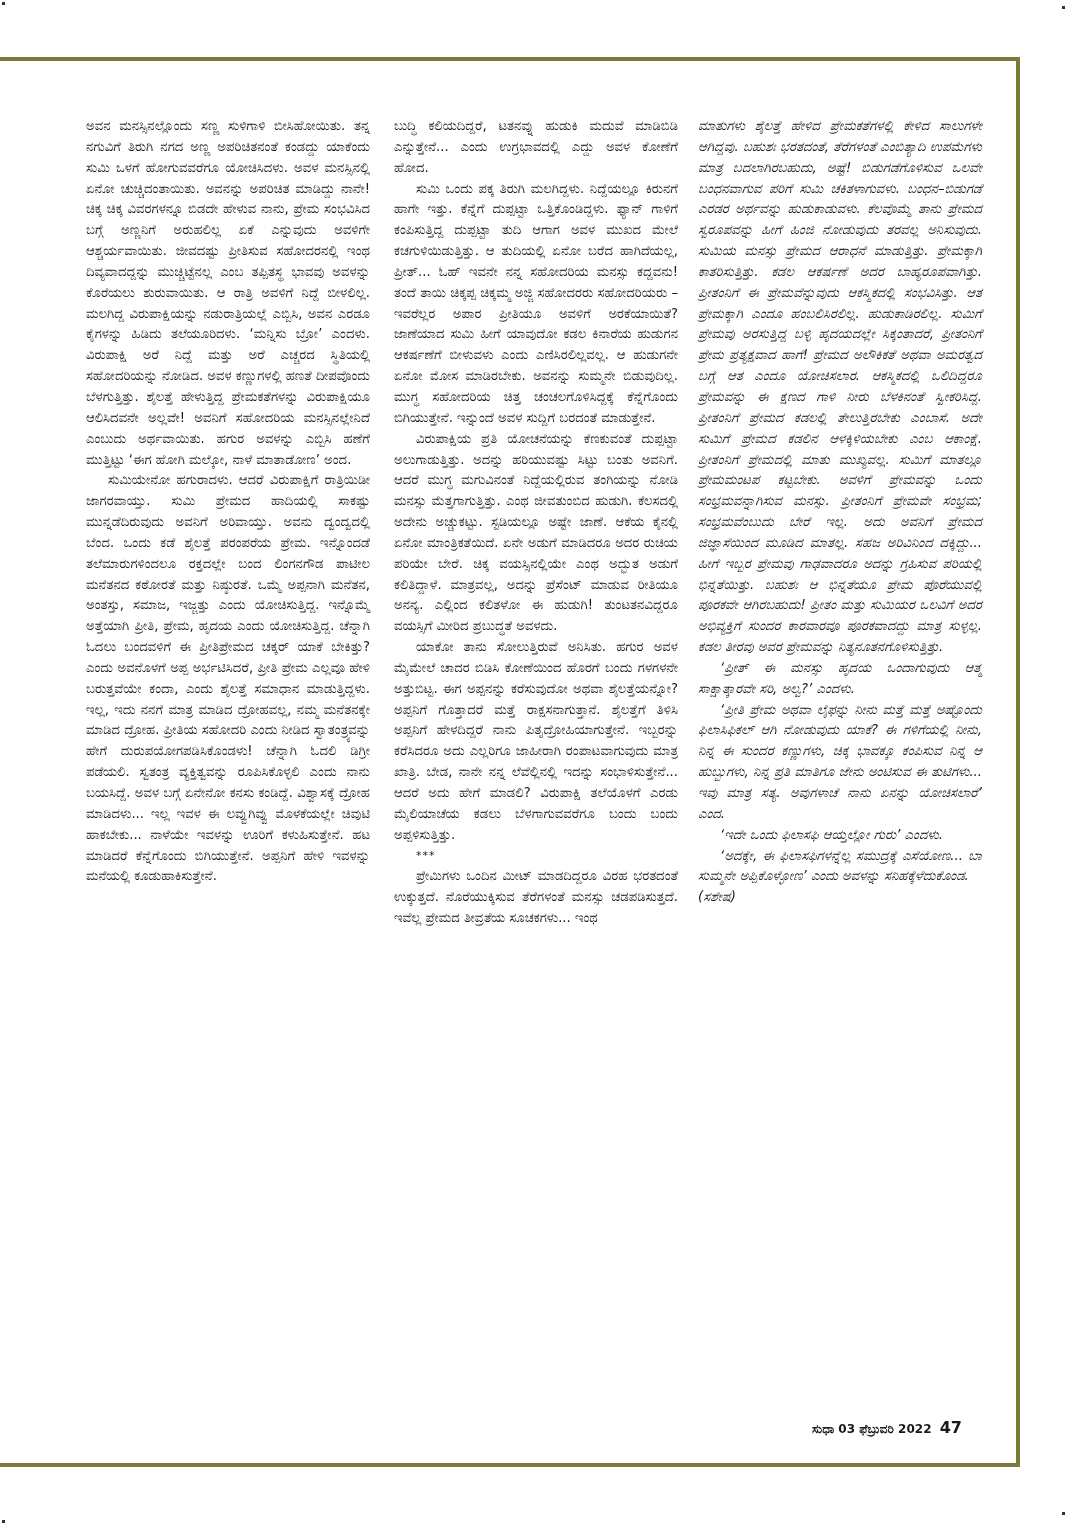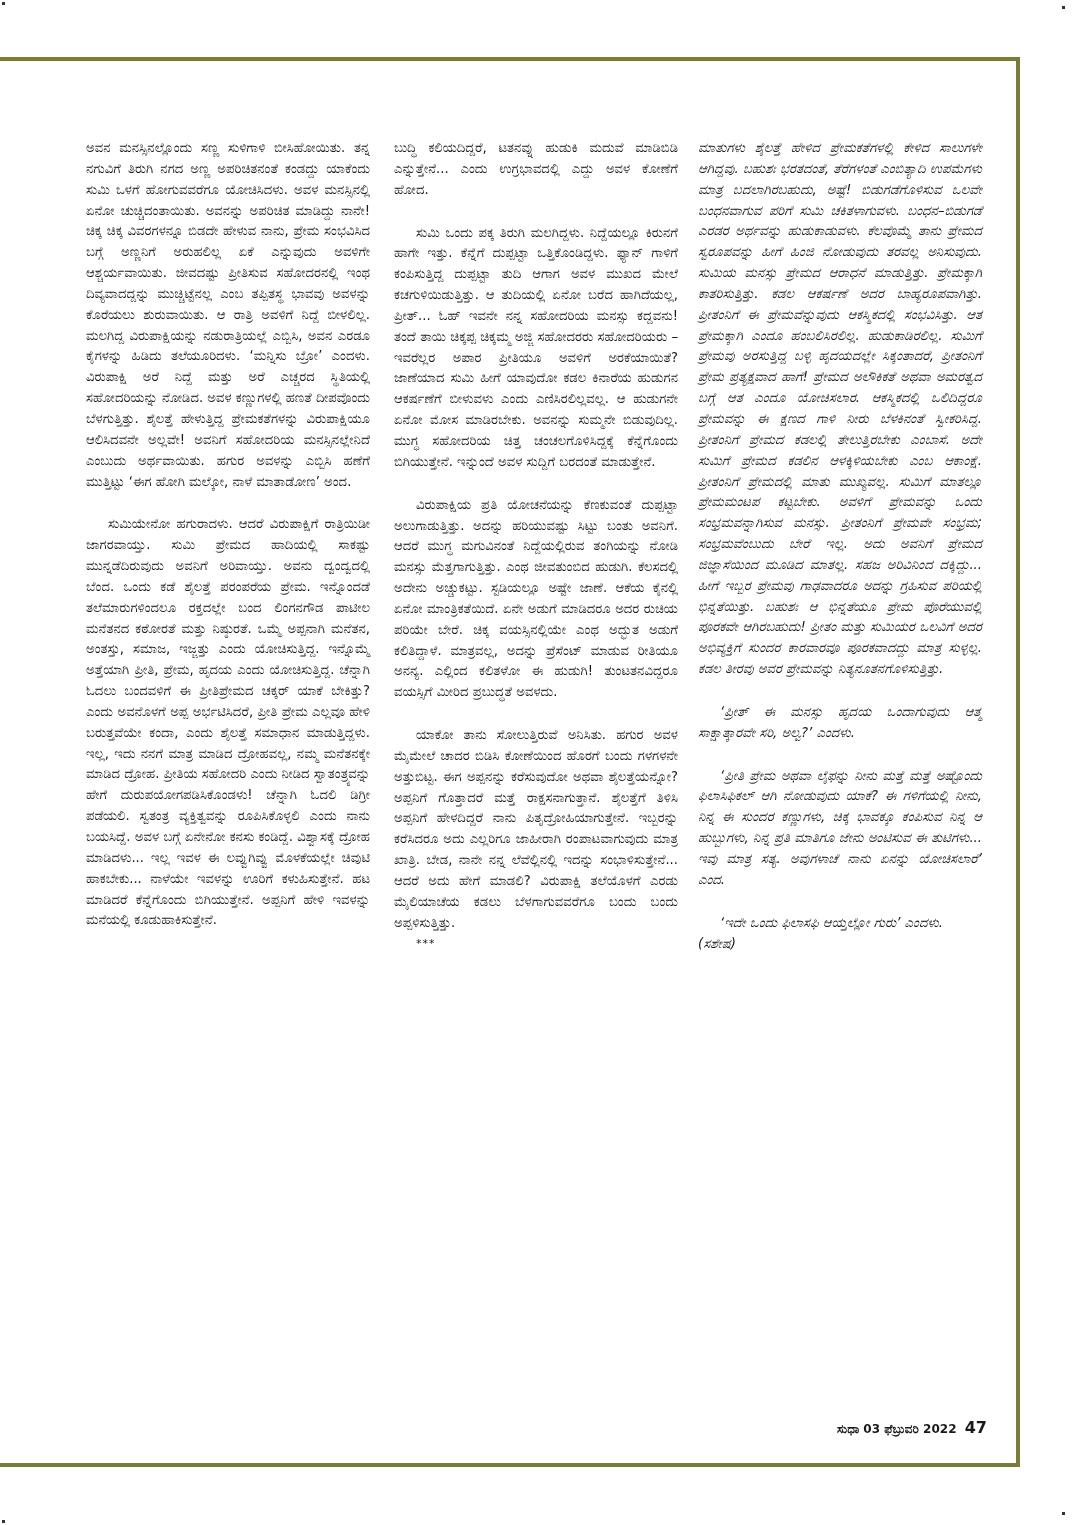--- a/index.html
+++ b/index.html
@@ -2,31 +2,31 @@
 <html><head>
 <meta charset="utf-8">
 <style>
   html, body { margin: 0; padding: 0; background: #ffffff; }
   body { width: 1078px; height: 1525px; position: relative; overflow: hidden;
          font-family: "DejaVu Sans", "Liberation Sans", sans-serif; color: #1a1a1a; }
   .frame-top { position: absolute; left: 0; top: 57px; width: 1020px; height: 4px; background: #7b7a36; }
   .frame-right { position: absolute; left: 1016px; top: 57px; width: 4px; height: 1410px; background: #7b7a36; }
   .frame-bottom { position: absolute; left: 0; top: 1463px; width: 1020px; height: 4px; background: #7b7a36; }
   .crop-mark { position: absolute; width: 3px; height: 3px; background: #333; }
-  .columns { position: absolute; top: 138px; left: 86px; width: 900px; height: 1290px; }
+  .columns { position: absolute; top: 116px; left: 86px; width: 900px; height: 1290px; }
   .col { position: absolute; top: 0; width: 284px; font-size: 13.2px; line-height: 20.85px;
          text-align: justify; }
   .col p { margin: 0; text-indent: 0; }
-  .col p.indent { text-indent: 22px; margin-top: 22px; }
+  .col p.indent { text-indent: 22px; }
   .col p.stars { text-indent: 22px; font-size: 11px; letter-spacing: 1px; }
   .col p.right { }
   #col-1 { left: 0; }
   #col-2 { left: 308px; }
   #col-3 { left: 612px; font-style: italic; }
-  .footer { position: absolute; top: 1418px; left: 837px; font-size: 12px; font-weight: bold; }
+  .footer { position: absolute; top: 1418px; left: 812px; font-size: 12px; font-weight: bold; }
   .footer .page-num { font-size: 16px; font-weight: bold; margin-left: 4px; }
 </style>
 </head>
 <body>
 
 <div class="frame-top"></div>
 <div class="frame-right"></div>
 <div class="frame-bottom"></div>
 
 <div class="crop-mark" style="left:2px;top:2px;"></div>
@@ -38,26 +38,28 @@
   <div class="col" id="col-1">
     <p>ಅವನ ಮನಸ್ಸಿನಲ್ಲೊಂದು ಸಣ್ಣ ಸುಳಿಗಾಳಿ ಬೀಸಿಹೋಯಿತು. ತನ್ನ ನಗುವಿಗೆ ತಿರುಗಿ ನಗದ ಅಣ್ಣ ಅಪರಿಚಿತನಂತೆ ಕಂಡದ್ದು ಯಾಕೆಂದು ಸುಮಿ ಒಳಗೆ ಹೋಗುವವರೆಗೂ ಯೋಚಿಸಿದಳು. ಅವಳ ಮನಸ್ಸಿನಲ್ಲಿ ಏನೋ ಚುಚ್ಚಿದಂತಾಯಿತು. ಅವನನ್ನು ಅಪರಿಚಿತ ಮಾಡಿದ್ದು ನಾನೇ! ಚಿಕ್ಕ ಚಿಕ್ಕ ವಿವರಗಳನ್ನೂ ಬಿಡದೇ ಹೇಳುವ ನಾನು, ಪ್ರೇಮ ಸಂಭವಿಸಿದ ಬಗ್ಗೆ ಅಣ್ಣನಿಗೆ ಅರುಹಲಿಲ್ಲ ಏಕೆ ಎನ್ನುವುದು ಅವಳಿಗೇ ಆಶ್ಚರ್ಯವಾಯಿತು. ಜೀವದಷ್ಟು ಪ್ರೀತಿಸುವ ಸಹೋದರನಲ್ಲಿ ಇಂಥ ದಿವ್ಯವಾದದ್ದನ್ನು ಮುಚ್ಚಿಟ್ಟೆನಲ್ಲ ಎಂಬ ತಪ್ಪಿತಸ್ಥ ಭಾವವು ಅವಳನ್ನು ಕೊರೆಯಲು ಶುರುವಾಯಿತು. ಆ ರಾತ್ರಿ ಅವಳಿಗೆ ನಿದ್ದೆ ಬೀಳಲಿಲ್ಲ. ಮಲಗಿದ್ದ ವಿರುಪಾಕ್ಷಿಯನ್ನು ನಡುರಾತ್ರಿಯಲ್ಲೆ ಎಬ್ಬಿಸಿ, ಅವನ ಎರಡೂ ಕೈಗಳನ್ನು ಹಿಡಿದು ತಲೆಯೂರಿದಳು. ‘ಮನ್ನಿಸು ಬ್ರೋ’ ಎಂದಳು. ವಿರುಪಾಕ್ಷಿ ಅರೆ ನಿದ್ದೆ ಮತ್ತು ಅರೆ ಎಚ್ಚರದ ಸ್ಥಿತಿಯಲ್ಲಿ ಸಹೋದರಿಯನ್ನು ನೋಡಿದ. ಅವಳ ಕಣ್ಣುಗಳಲ್ಲಿ ಹಣತೆ ದೀಪವೊಂದು ಬೆಳಗುತ್ತಿತ್ತು. ಶೈಲತ್ತೆ ಹೇಳುತ್ತಿದ್ದ ಪ್ರೇಮಕತೆಗಳನ್ನು ವಿರುಪಾಕ್ಷಿಯೂ ಆಲಿಸಿದವನೇ ಅಲ್ಲವೇ! ಅವನಿಗೆ ಸಹೋದರಿಯ ಮನಸ್ಸಿನಲ್ಲೇನಿದೆ ಎಂಬುದು ಅರ್ಥವಾಯಿತು. ಹಗುರ ಅವಳನ್ನು ಎಬ್ಬಿಸಿ ಹಣೆಗೆ ಮುತ್ತಿಟ್ಟು ‘ಈಗ ಹೋಗಿ ಮಲ್ಕೋ, ನಾಳೆ ಮಾತಾಡೋಣ’ ಅಂದ.</p>
     <p class="indent">ಸುಮಿಯೇನೋ ಹಗುರಾದಳು. ಆದರೆ ವಿರುಪಾಕ್ಷಿಗೆ ರಾತ್ರಿಯಿಡೀ ಜಾಗರವಾಯ್ತು. ಸುಮಿ ಪ್ರೇಮದ ಹಾದಿಯಲ್ಲಿ ಸಾಕಷ್ಟು ಮುನ್ನಡೆದಿರುವುದು ಅವನಿಗೆ ಅರಿವಾಯ್ತು. ಅವನು ದ್ವಂದ್ವದಲ್ಲಿ ಬೆಂದ. ಒಂದು ಕಡೆ ಶೈಲತ್ತೆ ಪರಂಪರೆಯ ಪ್ರೇಮ. ಇನ್ನೊಂದಡೆ ತಲೆಮಾರುಗಳಿಂದಲೂ ರಕ್ತದಲ್ಲೇ ಬಂದ ಲಿಂಗನಗೌಡ ಪಾಟೀಲ ಮನೆತನದ ಕಠೋರತೆ ಮತ್ತು ನಿಷ್ಠುರತೆ. ಒಮ್ಮೆ ಅಪ್ಪನಾಗಿ ಮನೆತನ, ಅಂತಸ್ತು, ಸಮಾಜ, ಇಜ್ಜತ್ತು ಎಂದು ಯೋಚಿಸುತ್ತಿದ್ದ. ಇನ್ನೊಮ್ಮೆ ಅತ್ತೆಯಾಗಿ ಪ್ರೀತಿ, ಪ್ರೇಮ, ಹೃದಯ ಎಂದು ಯೋಚಿಸುತ್ತಿದ್ದ. ಚೆನ್ನಾಗಿ ಓದಲು ಬಂದವಳಿಗೆ ಈ ಪ್ರೀತಿಪ್ರೇಮದ ಚಕ್ಕರ್ ಯಾಕೆ ಬೇಕಿತ್ತು? ಎಂದು ಅವನೊಳಗೆ ಅಪ್ಪ ಅರ್ಭಟಿಸಿದರೆ, ಪ್ರೀತಿ ಪ್ರೇಮ ಎಲ್ಲವೂ ಹೇಳಿ ಬರುತ್ತವೆಯೇ ಕಂದಾ, ಎಂದು ಶೈಲತ್ತೆ ಸಮಾಧಾನ ಮಾಡುತ್ತಿದ್ದಳು. ಇಲ್ಲ, ಇದು ನನಗೆ ಮಾತ್ರ ಮಾಡಿದ ದ್ರೋಹವಲ್ಲ, ನಮ್ಮ ಮನೆತನಕ್ಕೇ ಮಾಡಿದ ದ್ರೋಹ. ಪ್ರೀತಿಯ ಸಹೋದರಿ ಎಂದು ನೀಡಿದ ಸ್ವಾತಂತ್ರ್ಯವನ್ನು ಹೇಗೆ ದುರುಪಯೋಗಪಡಿಸಿಕೊಂಡಳು! ಚೆನ್ನಾಗಿ ಓದಲಿ ಡಿಗ್ರೀ ಪಡೆಯಲಿ. ಸ್ವತಂತ್ರ ವ್ಯಕ್ತಿತ್ವವನ್ನು ರೂಪಿಸಿಕೊಳ್ಳಲಿ ಎಂದು ನಾನು ಬಯಸಿದ್ದೆ. ಅವಳ ಬಗ್ಗೆ ಏನೇನೋ ಕನಸು ಕಂಡಿದ್ದೆ. ವಿಶ್ವಾಸಕ್ಕೆ ದ್ರೋಹ ಮಾಡಿದಳು... ಇಲ್ಲ ಇವಳ ಈ ಲವ್ವುಗಿವ್ವು ಮೊಳಕೆಯಲ್ಲೇ ಚಿವುಟಿ ಹಾಕಬೇಕು... ನಾಳೆಯೇ ಇವಳನ್ನು ಊರಿಗೆ ಕಳುಹಿಸುತ್ತೇನೆ. ಹಟ ಮಾಡಿದರೆ ಕೆನ್ನೆಗೊಂದು ಬಿಗಿಯುತ್ತೇನೆ. ಅಪ್ಪನಿಗೆ ಹೇಳಿ ಇವಳನ್ನು ಮನೆಯಲ್ಲಿ ಕೂಡುಹಾಕಿಸುತ್ತೇನೆ.</p>
   </div>
   <div class="col" id="col-2">
     <p>ಬುದ್ಧಿ ಕಲಿಯದಿದ್ದರೆ, ಟತನವ್ನು ಹುಡುಕಿ ಮದುವೆ ಮಾಡಿಬಿಡಿ ಎನ್ನುತ್ತೇನೆ... ಎಂದು ಉಗ್ರಭಾವದಲ್ಲಿ ಎದ್ದು ಅವಳ ಕೋಣೆಗೆ ಹೋದ.</p>
     <p class="indent">ಸುಮಿ ಒಂದು ಪಕ್ಕ ತಿರುಗಿ ಮಲಗಿದ್ದಳು. ನಿದ್ದೆಯಲ್ಲೂ ಕಿರುನಗೆ ಹಾಗೇ ಇತ್ತು. ಕೆನ್ನೆಗೆ ದುಪ್ಪಟ್ಟಾ ಒತ್ತಿಕೊಂಡಿದ್ದಳು. ಫ್ಯಾನ್ ಗಾಳಿಗೆ ಕಂಪಿಸುತ್ತಿದ್ದ ದುಪ್ಪಟ್ಟಾ ತುದಿ ಆಗಾಗ ಅವಳ ಮುಖದ ಮೇಲೆ ಕಚಗುಳಿಯಿಡುತ್ತಿತ್ತು. ಆ ತುದಿಯಲ್ಲಿ ಏನೋ ಬರೆದ ಹಾಗಿದೆಯಲ್ಲ, ಪ್ರೀತ್... ಓಹ್ ಇವನೇ ನನ್ನ ಸಹೋದರಿಯ ಮನಸ್ಸು ಕದ್ದವನು! ತಂದೆ ತಾಯಿ ಚಿಕ್ಕಪ್ಪ ಚಿಕ್ಕಮ್ಮ ಅಜ್ಜಿ ಸಹೋದರರು ಸಹೋದರಿಯರು – ಇವರೆಲ್ಲರ ಅಪಾರ ಪ್ರೀತಿಯೂ ಅವಳಿಗೆ ಅರಕೆಯಾಯಿತೆ? ಜಾಣೆಯಾದ ಸುಮಿ ಹೀಗೆ ಯಾವುದೋ ಕಡಲ ಕಿನಾರೆಯ ಹುಡುಗನ ಆಕರ್ಷಣೆಗೆ ಬೀಳುವಳು ಎಂದು ಎಣಿಸಿರಲಿಲ್ಲವಲ್ಲ. ಆ ಹುಡುಗನೇ ಏನೋ ಮೋಸ ಮಾಡಿರಬೇಕು. ಅವನನ್ನು ಸುಮ್ಮನೇ ಬಿಡುವುದಿಲ್ಲ. ಮುಗ್ಧ ಸಹೋದರಿಯ ಚಿತ್ತ ಚಂಚಲಗೊಳಿಸಿದ್ದಕ್ಕೆ ಕೆನ್ನೆಗೊಂದು ಬಿಗಿಯುತ್ತೇನೆ. ಇನ್ನುಂದೆ ಅವಳ ಸುದ್ದಿಗೆ ಬರದಂತೆ ಮಾಡುತ್ತೇನೆ.</p>
     <p class="indent">ವಿರುಪಾಕ್ಷಿಯ ಪ್ರತಿ ಯೋಚನೆಯನ್ನು ಕೆಣಕುವಂತೆ ದುಪ್ಪಟ್ಟಾ ಅಲುಗಾಡುತ್ತಿತ್ತು. ಅದನ್ನು ಹರಿಯುವಷ್ಟು ಸಿಟ್ಟು ಬಂತು ಅವನಿಗೆ. ಆದರೆ ಮುಗ್ಧ ಮಗುವಿನಂತೆ ನಿದ್ದೆಯಲ್ಲಿರುವ ತಂಗಿಯನ್ನು ನೋಡಿ ಮನಸ್ಸು ಮೆತ್ತಗಾಗುತ್ತಿತ್ತು. ಎಂಥ ಜೀವತುಂಬಿದ ಹುಡುಗಿ. ಕೆಲಸದಲ್ಲಿ ಅದೇನು ಅಚ್ಚುಕಟ್ಟು. ಸ್ಟಡಿಯಲ್ಲೂ ಅಷ್ಟೇ ಜಾಣೆ. ಆಕೆಯ ಕೈನಲ್ಲಿ ಏನೋ ಮಾಂತ್ರಿಕತೆಯಿದೆ. ಏನೇ ಅಡುಗೆ ಮಾಡಿದರೂ ಅದರ ರುಚಿಯ ಪರಿಯೇ ಬೇರೆ. ಚಿಕ್ಕ ವಯಸ್ಸಿನಲ್ಲಿಯೇ ಎಂಥ ಅದ್ಭುತ ಅಡುಗೆ ಕಲಿತಿದ್ದಾಳೆ. ಮಾತ್ರವಲ್ಲ, ಅದನ್ನು ಪ್ರೆಸೆಂಟ್ ಮಾಡುವ ರೀತಿಯೂ ಅನನ್ಯ. ಎಲ್ಲಿಂದ ಕಲಿತಳೋ ಈ ಹುಡುಗಿ! ತುಂಟತನವಿದ್ದರೂ ವಯಸ್ಸಿಗೆ ಮೀರಿದ ಪ್ರಬುದ್ಧತೆ ಅವಳದು.</p>
     <p class="indent">ಯಾಕೋ ತಾನು ಸೋಲುತ್ತಿರುವೆ ಅನಿಸಿತು. ಹಗುರ ಅವಳ ಮೈಮೇಲೆ ಚಾದರ ಬಿಡಿಸಿ ಕೋಣೆಯಿಂದ ಹೊರಗೆ ಬಂದು ಗಳಗಳನೇ ಅತ್ತುಬಿಟ್ಟ. ಈಗ ಅಪ್ಪನನ್ನು ಕರೆಸುವುದೋ ಅಥವಾ ಶೈಲತ್ತೆಯನ್ನೋ? ಅಪ್ಪನಿಗೆ ಗೊತ್ತಾದರೆ ಮತ್ತೆ ರಾಕ್ಷಸನಾಗುತ್ತಾನೆ. ಶೈಲತ್ತೆಗೆ ತಿಳಿಸಿ ಅಪ್ಪನಿಗೆ ಹೇಳದಿದ್ದರೆ ನಾನು ಪಿತೃದ್ರೋಹಿಯಾಗುತ್ತೇನೆ. ಇಬ್ಬರನ್ನು ಕರೆಸಿದರೂ ಅದು ಎಲ್ಲರಿಗೂ ಜಾಹೀರಾಗಿ ರಂಪಾಟವಾಗುವುದು ಮಾತ್ರ ಖಾತ್ರಿ. ಬೇಡ, ನಾನೇ ನನ್ನ ಲೆವೆಲ್ಲಿನಲ್ಲಿ ಇದನ್ನು ಸಂಭಾಳಿಸುತ್ತೇನೆ... ಆದರೆ ಅದು ಹೇಗೆ ಮಾಡಲಿ? ವಿರುಪಾಕ್ಷಿ ತಲೆಯೊಳಗೆ ಎರಡು ಮೈಲಿಯಾಚೆಯ ಕಡಲು ಬೆಳಗಾಗುವವರೆಗೂ ಬಂದು ಬಂದು ಅಪ್ಪಳಿಸುತ್ತಿತ್ತು.</p>
     <p class="stars">***</p>
+    <p class="indent">ಪ್ರೇಮಿಗಳು ಒಂದಿನ ಮೀಟ್ ಮಾಡದಿದ್ದರೂ ವಿರಹ ಭರತದಂತೆ ಉಕ್ಕುತ್ತದೆ. ನೊರೆಯುಕ್ಕಿಸುವ ತೆರೆಗಳಂತೆ ಮನಸ್ಸು ಚಡಪಡಿಸುತ್ತದೆ. ಇವೆಲ್ಲ ಪ್ರೇಮದ ತೀವ್ರತೆಯ ಸೂಚಕಗಳು... ಇಂಥ</p>
   </div>
   <div class="col" id="col-3">
     <p>ಮಾತುಗಳು ಶೈಲತ್ತೆ ಹೇಳಿದ ಪ್ರೇಮಕತೆಗಳಲ್ಲಿ ಕೇಳಿದ ಸಾಲುಗಳೇ ಆಗಿದ್ದವು. ಬಹುಶಃ ಭರತದಂತೆ, ತೆರೆಗಳಂತೆ ಎಂಬಿತ್ಯಾದಿ ಉಪಮೆಗಳು ಮಾತ್ರ ಬದಲಾಗಿರಬಹುದು, ಅಷ್ಟೆ! ಬಿಡುಗಡೆಗೊಳಿಸುವ ಒಲವೇ ಬಂಧನವಾಗುವ ಪರಿಗೆ ಸುಮಿ ಚಕಿತಳಾಗುವಳು. ಬಂಧನ–ಬಿಡುಗಡೆ ಎರಡರ ಅರ್ಥವನ್ನು ಹುಡುಕಾಡುವಳು. ಕೆಲವೊಮ್ಮೆ ತಾನು ಪ್ರೇಮದ ಸ್ವರೂಪವನ್ನು ಹೀಗೆ ಹಿಂಜಿ ನೋಡುವುದು ತರವಲ್ಲ ಅನಿಸುವುದು. ಸುಮಿಯ ಮನಸ್ಸು ಪ್ರೇಮದ ಆರಾಧನೆ ಮಾಡುತ್ತಿತ್ತು. ಪ್ರೇಮಕ್ಕಾಗಿ ಕಾತರಿಸುತ್ತಿತ್ತು. ಕಡಲ ಆಕರ್ಷಣೆ ಅದರ ಬಾಹ್ಯರೂಪವಾಗಿತ್ತು. ಪ್ರೀತಂನಿಗೆ ಈ ಪ್ರೇಮವೆನ್ನುವುದು ಆಕಸ್ಮಿಕದಲ್ಲಿ ಸಂಭವಿಸಿತ್ತು. ಆತ ಪ್ರೇಮಕ್ಕಾಗಿ ಎಂದೂ ಹಂಬಲಿಸಿರಲಿಲ್ಲ. ಹುಡುಕಾಡಿರಲಿಲ್ಲ. ಸುಮಿಗೆ ಪ್ರೇಮವು ಅರಸುತ್ತಿದ್ದ ಬಳ್ಳಿ ಹೃದಯದಲ್ಲೇ ಸಿಕ್ಕಂತಾದರೆ, ಪ್ರೀತಂನಿಗೆ ಪ್ರೇಮ ಪ್ರತ್ಯಕ್ಷವಾದ ಹಾಗೆ! ಪ್ರೇಮದ ಅಲೌಕಿಕತೆ ಅಥವಾ ಅಮರತ್ವದ ಬಗ್ಗೆ ಆತ ಎಂದೂ ಯೋಚಿಸಲಾರ. ಆಕಸ್ಮಿಕದಲ್ಲಿ ಒಲಿದಿದ್ದರೂ ಪ್ರೇಮವನ್ನು ಈ ಕ್ಷಣದ ಗಾಳಿ ನೀರು ಬೆಳಕಿನಂತೆ ಸ್ವೀಕರಿಸಿದ್ದ. ಪ್ರೀತಂನಿಗೆ ಪ್ರೇಮದ ಕಡಲಲ್ಲಿ ತೇಲುತ್ತಿರಬೇಕು ಎಂಬಾಸೆ. ಅದೇ ಸುಮಿಗೆ ಪ್ರೇಮದ ಕಡಲಿನ ಆಳಕ್ಕಿಳಿಯಬೇಕು ಎಂಬ ಆಕಾಂಕ್ಷೆ. ಪ್ರೀತಂನಿಗೆ ಪ್ರೇಮದಲ್ಲಿ ಮಾತು ಮುಖ್ಯವಲ್ಲ. ಸುಮಿಗೆ ಮಾತಲ್ಲೂ ಪ್ರೇಮಮಂಟಪ ಕಟ್ಟಬೇಕು. ಅವಳಿಗೆ ಪ್ರೇಮವನ್ನು ಒಂದು ಸಂಭ್ರಮವನ್ನಾಗಿಸುವ ಮನಸ್ಸು. ಪ್ರೀತಂನಿಗೆ ಪ್ರೇಮವೇ ಸಂಭ್ರಮ; ಸಂಭ್ರಮವೆಂಬುದು ಬೇರೆ ಇಲ್ಲ. ಅದು ಅವನಿಗೆ ಪ್ರೇಮದ ಜಿಜ್ಞಾಸೆಯಿಂದ ಮೂಡಿದ ಮಾತಲ್ಲ. ಸಹಜ ಅರಿವಿನಿಂದ ದಕ್ಕಿದ್ದು... ಹೀಗೆ ಇಬ್ಬರ ಪ್ರೇಮವು ಗಾಢವಾದರೂ ಅದನ್ನು ಗ್ರಹಿಸುವ ಪರಿಯಲ್ಲಿ ಭಿನ್ನತೆಯಿತ್ತು. ಬಹುಶಃ ಆ ಭಿನ್ನತೆಯೂ ಪ್ರೇಮ ಪೊರೆಯುವಲ್ಲಿ ಪೂರಕವೇ ಆಗಿರಬಹುದು! ಪ್ರೀತಂ ಮತ್ತು ಸುಮಿಯರ ಒಲವಿಗೆ ಅದರ ಅಭಿವ್ಯಕ್ತಿಗೆ ಸುಂದರ ಕಾರವಾರವೂ ಪೂರಕವಾದದ್ದು ಮಾತ್ರ ಸುಳ್ಳಲ್ಲ. ಕಡಲ ತೀರವು ಅವರ ಪ್ರೇಮವನ್ನು ನಿತ್ಯನೂತನಗೊಳಿಸುತ್ತಿತ್ತು.</p>
     <p class="indent">‘ಪ್ರೀತ್ ಈ ಮನಸ್ಸು ಹೃದಯ ಒಂದಾಗುವುದು ಆತ್ಮ ಸಾಕ್ಷಾತ್ಕಾರವೇ ಸರಿ, ಅಲ್ವ?’ ಎಂದಳು.</p>
     <p class="indent">‘ಪ್ರೀತಿ ಪ್ರೇಮ ಅಥವಾ ಲೈಫನ್ನು ನೀನು ಮತ್ತೆ ಮತ್ತೆ ಅಷ್ಟೊಂದು ಫಿಲಾಸಿಫಿಕಲ್ ಆಗಿ ನೋಡುವುದು ಯಾಕೆ? ಈ ಗಳಿಗೆಯಲ್ಲಿ ನೀನು, ನಿನ್ನ ಈ ಸುಂದರ ಕಣ್ಣುಗಳು, ಚಿಕ್ಕ ಭಾವಕ್ಕೂ ಕಂಪಿಸುವ ನಿನ್ನ ಆ ಹುಬ್ಬುಗಳು, ನಿನ್ನ ಪ್ರತಿ ಮಾತಿಗೂ ಜೇನು ಅಂಟಿಸುವ ಈ ತುಟಿಗಳು... ಇವು ಮಾತ್ರ ಸತ್ಯ. ಅವುಗಳಾಚೆ ನಾನು ಏನನ್ನು ಯೋಚಿಸಲಾರೆ’ ಎಂದ.</p>
     <p class="indent">‘ಇದೇ ಒಂದು ಫಿಲಾಸಫಿ ಆಯ್ತಲ್ಲೋ ಗುರು’ ಎಂದಳು.</p>
+    <p class="indent">‘ಅದಕ್ಕೇ, ಈ ಫಿಲಾಸಫಿಗಳನ್ನೆಲ್ಲ ಸಮುದ್ರಕ್ಕೆ ಎಸೆಯೋಣ... ಬಾ ಸುಮ್ಮನೇ ಅಪ್ಪಿಕೊಳ್ಳೋಣ’ ಎಂದು ಅವಳನ್ನು ಸನಿಹಕ್ಕೆಳೆದುಕೊಂಡ.</p>
     <p class="right">(ಸಶೇಷ)</p>
   </div>
 </div>
 
 <div class="footer">
   <span>ಸುಧಾ 03 ಫೆಬ್ರುವರಿ 2022</span>
   <span class="page-num">47</span>
 </div>
 
 </body></html>

